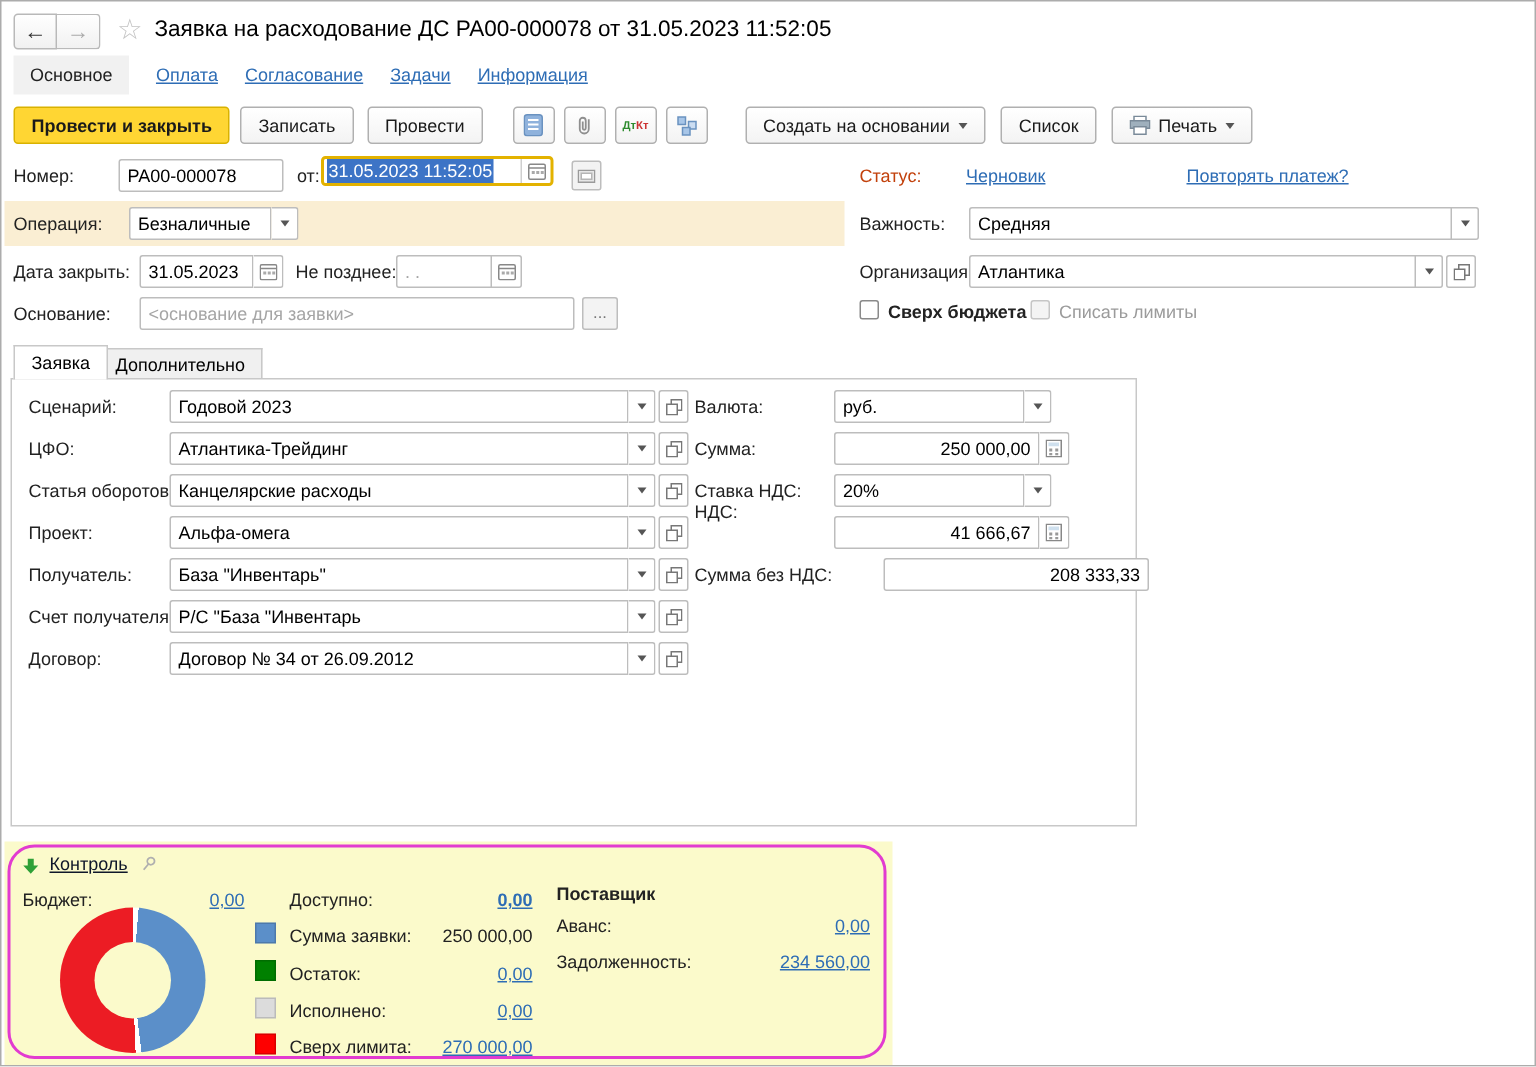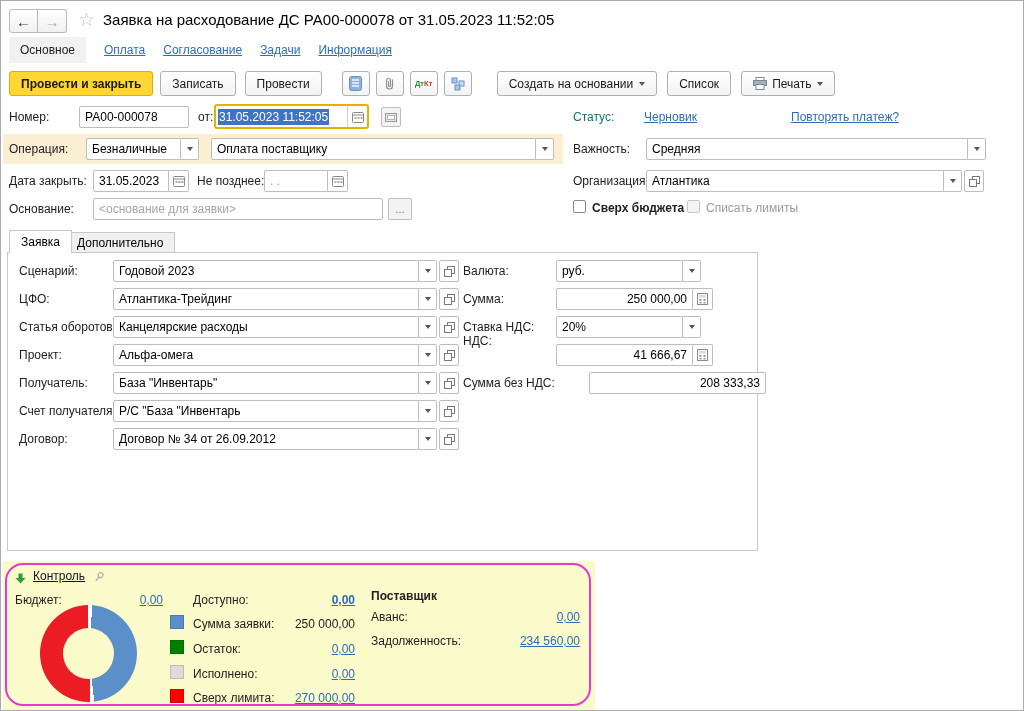--- a/index.html
+++ b/index.html
@@ -103,57 +103,49 @@
       <span>Печать</span>
         <span class="caret"></span>
     </button>
   </div>
 
   <span class="lbl abs" style="left:8px; top:109px;">Номер:</span>
   <div class="fld abs" style="left:78px; top:105px; width:110px;">
     <span>РА00-000078</span>
   </div>
   <span class="lbl abs" style="left:197px; top:109px;">от:</span>
-  <div class="abs" style="left:213px; top:103px; width:155px; height:25px; border:2px solid #E3B200; border-radius:3px; background:#fff; display:flex; align-items:stretch;">
+  <div class="abs" style="left:213px; top:103px; width:155px; height:20px; border:2px solid #E3B200; border-radius:3px; background:#fff; display:flex; align-items:stretch;">
     <div style="flex:1; display:flex; align-items:center; padding:0 2px; overflow:hidden;">
       <span style="background:#3D74C6; color:#fff; font-size:12px; white-space:nowrap; padding:1px 1px;">31.05.2023 11:52:05</span>
     </div>
     <div style="width:20px; border-left:1px solid #CFCFCF; display:flex; align-items:center; justify-content:center;">
       <svg width="12" height="12">
           <rect x="0.5" y="1.5" width="11" height="10" rx="1" fill="#fff" stroke="#888"></rect>
           <line x1="0.5" y1="4" x2="11.5" y2="4" stroke="#888"></line>
           <rect x="2.5" y="6" width="2" height="2" fill="#AAA"></rect>
           <rect x="5.5" y="6" width="2" height="2" fill="#AAA"></rect>
           <rect x="8.5" y="6" width="2" height="2" fill="#AAA"></rect>
         </svg>
     </div>
   </div>
   <div class="sqbtn abs" style="left:378px; top:106px; height:20px; background:#F3F3F3;">
     <svg width="12" height="9">
         <rect x="0.5" y="0.5" width="11" height="8" fill="#E6E6E6" stroke="#9A9A9A"></rect>
         <rect x="2.5" y="2.5" width="7" height="4" fill="#fff" stroke="#B5B5B5"></rect>
       </svg>
   </div>
-  <span class="lbl abs" style="left:572px; top:109px; color:#0f766e;">Статус:</span>
+  <span class="lbl abs" style="left:572px; top:109px; color:#c2410c;">Статус:</span>
   <span class="link abs" style="left:643px; top:109px;">Черновик</span>
   <span class="link abs" style="left:790px; top:109px;">Повторять платеж?</span>
 
   <div class="abs" style="left:2px; top:133px; width:560px; height:30px; background:#FAEED3;"></div>
   <span class="lbl abs" style="left:8px; top:141px;">Операция:</span>
   <div class="abs" style="left:85px; top:137px; display:flex;">
     <div class="fld" style="width:95px; border-radius:2px 0 0 2px;">
         <span>Безналичные</span>
-      </div>
-    <div class="ddbtn">
-        <span class="caret"></span>
-      </div>
-  </div>
-  <div class="abs" style="left:210px; top:137px; display:flex;">
-    <div class="fld" style="width:325px; border-radius:2px 0 0 2px;">
-        <span>Оплата поставщику</span>
       </div>
     <div class="ddbtn">
         <span class="caret"></span>
       </div>
   </div>
   <span class="lbl abs" style="left:572px; top:141px;">Важность:</span>
   <div class="abs" style="left:645px; top:137px; display:flex;">
     <div class="fld" style="width:322px; border-radius:2px 0 0 2px;">
         <span>Средняя</span>
       </div>

